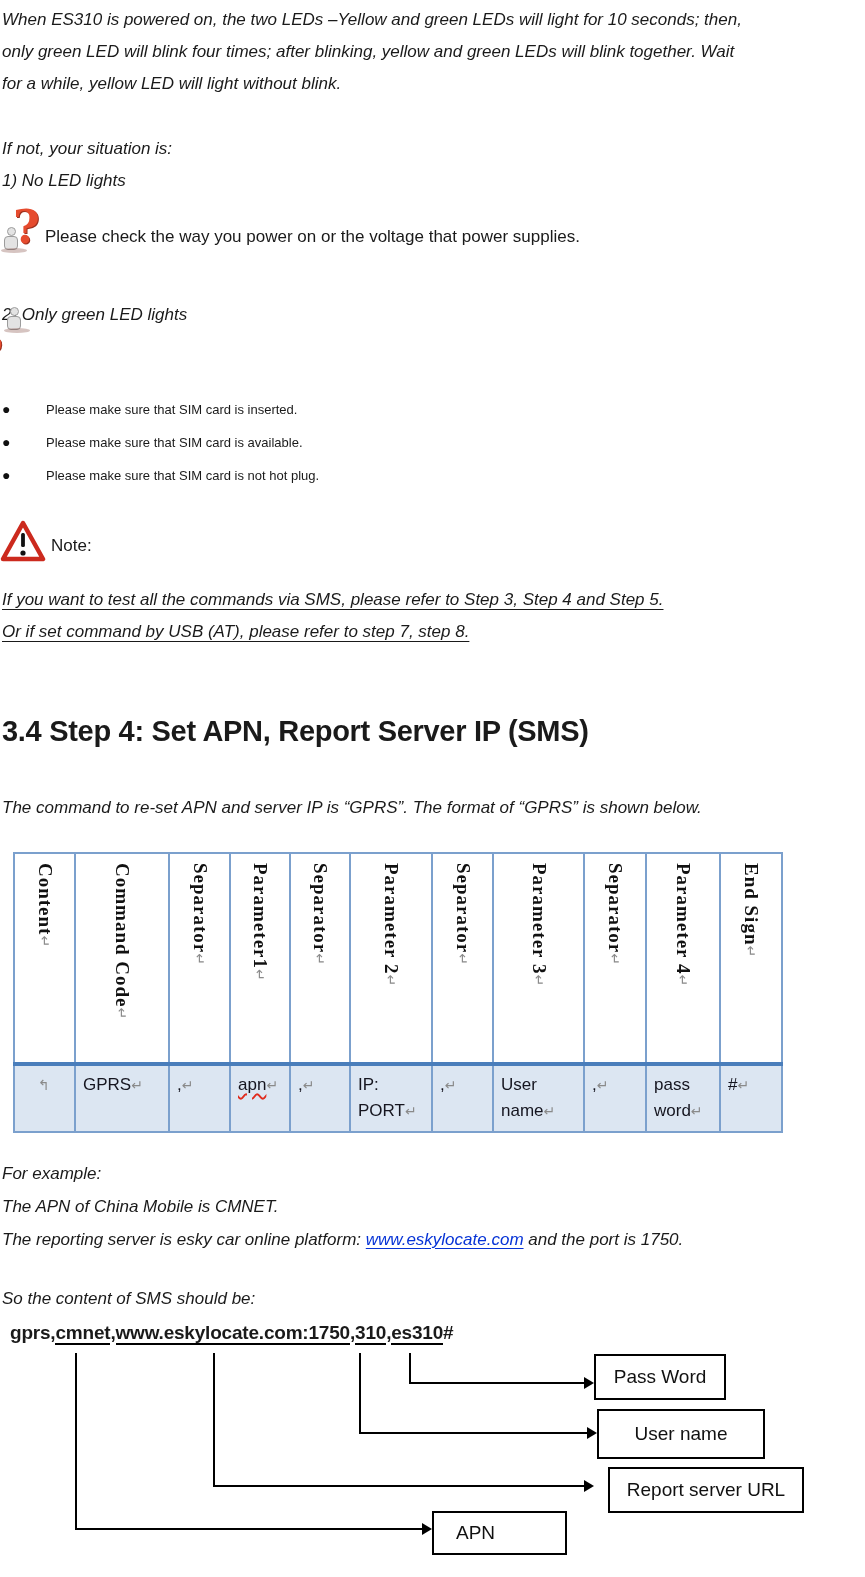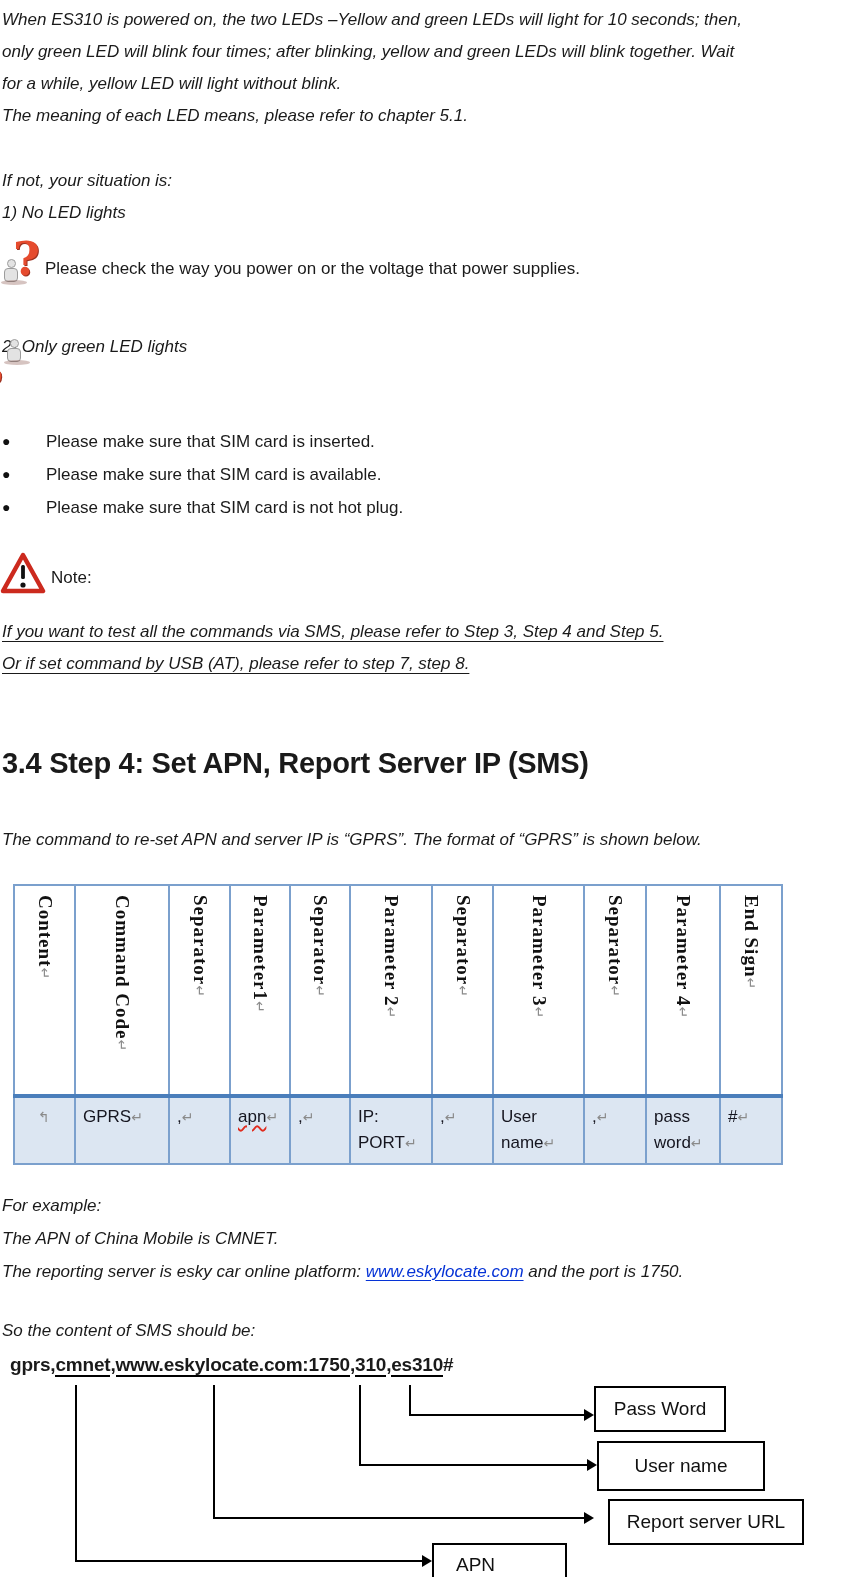--- a/index.html
+++ b/index.html
@@ -13,21 +13,21 @@
   .page{position:relative;width:865px;height:1577px;overflow:hidden;}
   .tx{padding-left:2px;font-size:17px;line-height:32px;margin:0;white-space:pre-wrap;font-style:italic;}
   .tight{line-height:33px;}
   
   #para1{padding-top:4px;}
   #lead{margin-top:33px;}
   #case1-line{margin-top:8px;}
   #case2-title{margin-top:46px;}
   #icon2-block{margin-top:2px;padding-left:3px;height:44px;}
   ul.bullets{margin:16px 0 0 0;padding:0;list-style:none;}
-  ul.bullets li{position:relative;padding-left:46px;font-size:17px;line-height:33px;}
+  ul.bullets li{position:relative;padding-left:46px;font-size:13px;line-height:33px;}
   ul.bullets li::before{content:"●";position:absolute;left:2px;top:0;font-size:14px;color:#111;}
   #note-line{margin-top:28px;}
   #note1{margin-top:22px;}
   .uline{text-decoration:underline;text-underline-offset:4px;}
   h1.heading{margin:62px 0 0 0;padding-left:2px;font-size:29px;line-height:42px;
              font-weight:bold;letter-spacing:-0.3px;}
   #section-intro{margin-top:40px;}
   
   .icon-line{display:flex;align-items:flex-end;gap:5px;}
   .icon-line .lbl{font-size:17px;line-height:26px;margin-bottom:3px;white-space:pre-wrap;}
@@ -78,21 +78,20 @@
   #box-apn{left:432px;top:158px;width:135px;height:44px;}
 </style>
 </head>
 <body>
 
 <div class="page">
 
   <p class="tx" id="para1">When ES310 is powered on, the two LEDs –Yellow and green LEDs will light for 10 seconds; then,
 only green LED will blink four times; after blinking, yellow and green LEDs will blink together. Wait
 for a while, yellow LED will light without blink.</p>
-  <p class="tx" id="para2">The meaning of each LED means, please refer to chapter 5.1.</p>
 
   <p class="tx" id="lead">If not, your situation is:</p>
   <p class="tx" id="case1-title">1) No LED lights</p>
 
   <div class="icon-line" id="case1-line">
     <span class="qicon">
       <span class="qmark">?</span>
       <span class="p-head"></span>
       <span class="p-body"></span>
       <span class="p-shadow"></span>

